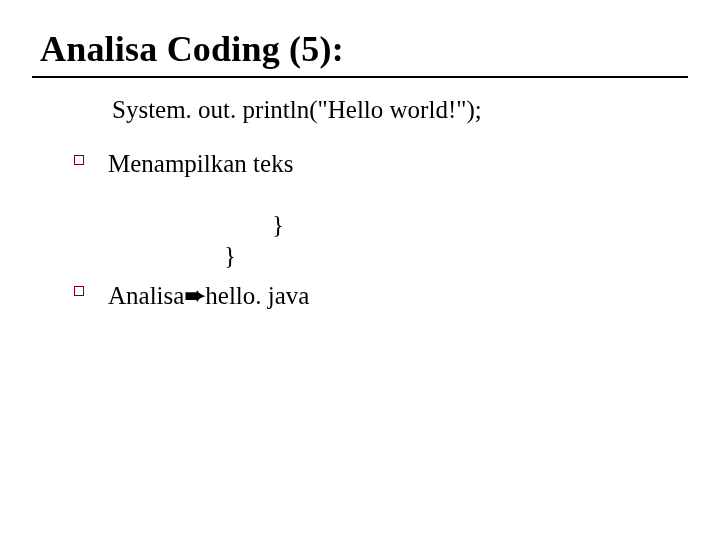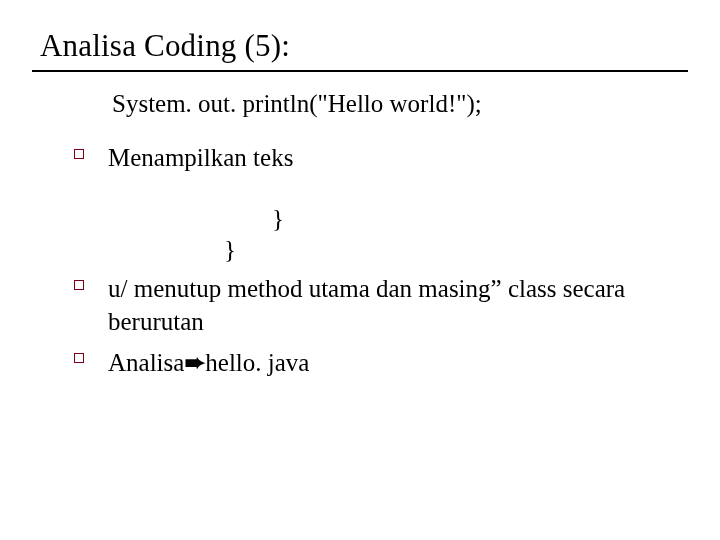--- a/index.html
+++ b/index.html
@@ -12,22 +12,22 @@
     color: #000;
   }
   .slide {
     box-sizing: border-box;
     width: 720px;
     height: 540px;
     padding: 28px 40px 40px 40px;
     position: relative;
   }
   .title {
-    font-size: 31px;
-    font-weight: 400;
+    font-size: 36px;
+    font-weight: 700;
     margin: 0 0 6px 0;
     letter-spacing: 0.2px;
   }
   .title-rule {
     border: none;
     border-top: 2px solid #000;
     margin: 4px -8px 18px -8px;
   }
   .code-line {
     font-size: 25px;
@@ -93,22 +93,19 @@
   <ul class="bullets">
     <li>
       <span>Menampilkan teks</span>
       <div class="gap"></div>
       <div class="brace-block">
         <div class="b1">}</div>
         <div class="b2">}</div>
       </div>
     </li>
     <li>
-      <span>u/ menutup method utama dan masing” class secara berurutan</span>
-    </li>
-    <li>
       <span class="app-line">
         <span>Analisa</span><span class="arrow">➨</span><span>hello. java</span>
       </span>
     </li>
   </ul>
 
 </div>
 
 </body></html>

